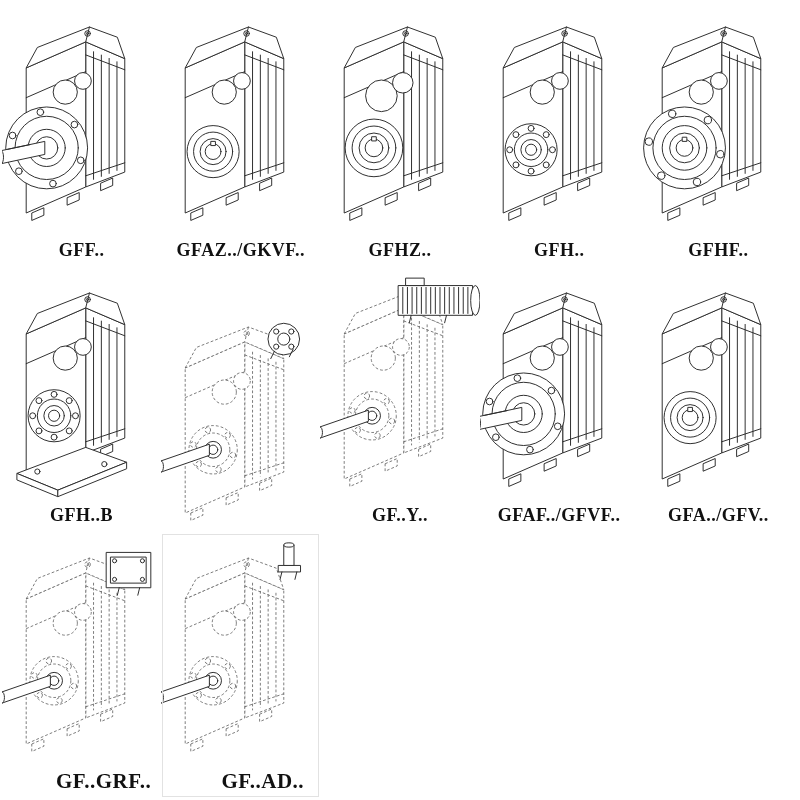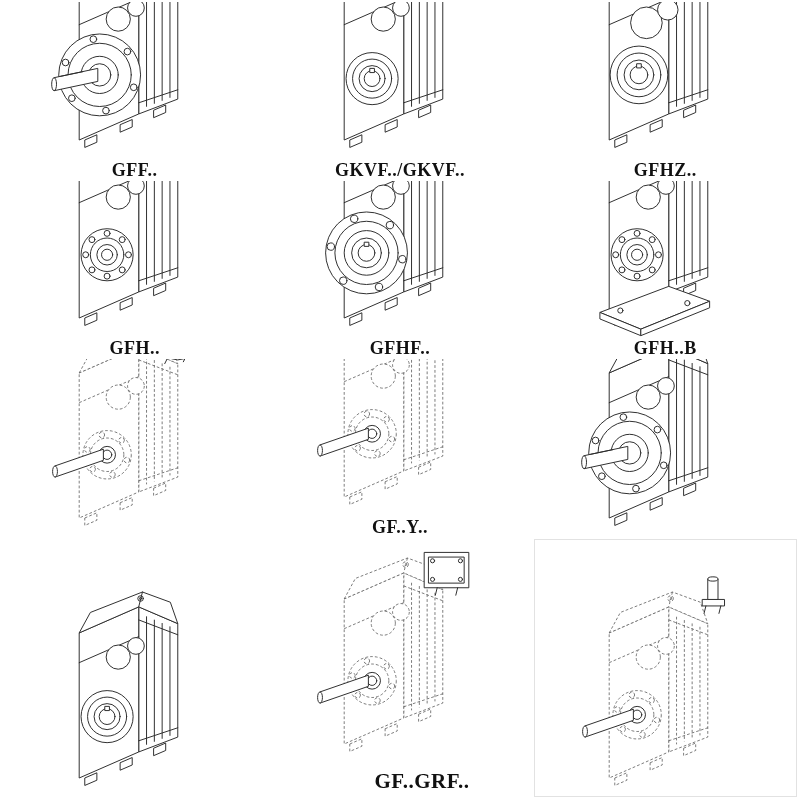--- a/index.html
+++ b/index.html
@@ -1,20 +1,20 @@
 <!DOCTYPE html>
 <html><head>
 <meta charset="utf-8">
 <style>
   html,body{margin:0;padding:0;background:#fff;}
   #page{
     width:800px;height:800px;box-sizing:border-box;
     background:#ffffff;
     display:grid;
-    grid-template-columns:repeat(3,1fr);
+    grid-template-columns:repeat(5,1fr);
     grid-template-rows:repeat(3,1fr);
     padding:2px;
     font-family:"Liberation Serif","DejaVu Serif",serif;
   }
   .cell{
     margin:0;display:flex;flex-direction:column;align-items:center;
     justify-content:flex-end;overflow:hidden;
   }
   .cell:nth-child(12){outline:1px solid #e2e2e2;outline-offset:-2px;}
   .art{width:186px;height:226px;flex:0 0 auto;}
@@ -91,21 +91,21 @@
         <path d="M84,203.6 l13,-5.6 l0,8 l-13,5.6 Z" class="fw"></path>
         <path d="M120,188 l13,-5.6 l0,8 l-13,5.6 Z" class="fw"></path>
         <circle cx="82" cy="90" r="13" class="fw"></circle>
         <circle cx="101" cy="78" r="9" class="fw"></circle>
         <circle cx="70" cy="154" r="28" class="fw"></circle>
         <circle cx="70" cy="154" r="21" class="ln"></circle>
         <circle cx="70" cy="154" r="14" class="ln"></circle>
         <circle cx="70" cy="154" r="8.5" class="ln"></circle>
         <path d="M67.5,143 h5 v4.5 h-5 Z" class="fw"></path>
       </svg>
-    <figcaption class="cap">GKVF../GKVF..</figcaption>
+    <figcaption class="cap">GFAZ../GKVF..</figcaption>
   </figure>
 
   <figure class="cell">
     <svg class="art" viewBox="0 0 200 240">
         <path d="M104,36 L146,54 L146,176 L104,192 Z" class="fw"></path>
         <path d="M40,64 L104,36 L104,192 L40,220 Z" class="fw"></path>
         <path d="M40,64 L52,42 L108,20 L138,31 L146,54 L104,36 Z" class="fw"></path>
         <line x1="108" y1="20" x2="104" y2="36" class="ln"></line>
         <circle cx="106" cy="27" r="3" class="ln"></circle>
         <circle cx="106" cy="27" r="1.2" class="ln"></circle>
@@ -369,20 +369,21 @@
         <circle cx="32.12426671835986" cy="175.06871677777505" r="3.6" class="ln"></circle>
         <circle cx="25.35198778934957" cy="136.66121441029892" r="3.6" class="ln"></circle>
         <circle cx="55.227721070989716" cy="111.59249763252389" r="3.6" class="ln"></circle>
         <circle cx="91.87573328164014" cy="124.93128322222495" r="3.6" class="ln"></circle>
         <circle cx="62" cy="150" r="20" class="ln"></circle>
         <circle cx="62" cy="150" r="12" class="ln"></circle>
         <path d="M60,143 L13,153 L13,167 L60,157 Z" class="fw"></path>
         <ellipse cx="13" cy="160" rx="2.6" ry="7" class="fw"></ellipse>
         <line x1="20" y1="151.5" x2="44" y2="146.5" class="ln"></line>
       </svg>
+    <figcaption class="cap">GFAF../GFVF..</figcaption>
   </figure>
 
   <figure class="cell">
     <svg class="art" viewBox="0 0 200 240">
         <path d="M104,36 L146,54 L146,176 L104,192 Z" class="fw"></path>
         <path d="M40,64 L104,36 L104,192 L40,220 Z" class="fw"></path>
         <path d="M40,64 L52,42 L108,20 L138,31 L146,54 L104,36 Z" class="fw"></path>
         <line x1="108" y1="20" x2="104" y2="36" class="ln"></line>
         <circle cx="106" cy="27" r="3" class="ln"></circle>
         <circle cx="106" cy="27" r="1.2" class="ln"></circle>
@@ -397,20 +398,21 @@
         <path d="M84,203.6 l13,-5.6 l0,8 l-13,5.6 Z" class="fw"></path>
         <path d="M120,188 l13,-5.6 l0,8 l-13,5.6 Z" class="fw"></path>
         <circle cx="82" cy="90" r="13" class="fw"></circle>
         <circle cx="101" cy="78" r="9" class="fw"></circle>
         <circle cx="70" cy="154" r="28" class="fw"></circle>
         <circle cx="70" cy="154" r="21" class="ln"></circle>
         <circle cx="70" cy="154" r="14" class="ln"></circle>
         <circle cx="70" cy="154" r="8.5" class="ln"></circle>
         <path d="M67.5,143 h5 v4.5 h-5 Z" class="fw"></path>
       </svg>
+    <figcaption class="cap">GFA../GFV..</figcaption>
   </figure>
 
   <figure class="cell">
     <svg class="art" viewBox="0 0 200 240">
         <path d="M104,36 L146,54 L146,176 L104,192 Z" class="df"></path>
         <path d="M40,64 L104,36 L104,192 L40,220 Z" class="df"></path>
         <path d="M40,64 L52,42 L108,20 L138,31 L146,54 L104,36 Z" class="df"></path>
         <line x1="108" y1="20" x2="104" y2="36" class="dl"></line>
         <circle cx="106" cy="27" r="3" class="dl"></circle>
         <circle cx="106" cy="27" r="1.2" class="dl"></circle>
@@ -481,15 +483,16 @@
         <circle cx="70" cy="152" r="9" class="fw"></circle>
         <circle cx="70" cy="152" r="5" class="ln"></circle>
         <path d="M66,146 L14,164 L14,176 L66,158 Z" class="fw"></path>
         <ellipse cx="14" cy="170" rx="2.6" ry="6" class="fw"></ellipse>
         <path d="M140,28 h24 v7 h-24 Z" class="fw"></path>
         <path d="M146,6 h11 v22 h-11 Z" class="fw"></path>
         <ellipse cx="151.5" cy="6" rx="5.5" ry="2.3" class="fw"></ellipse>
         <line x1="144" y1="35" x2="142" y2="43" class="ln"></line>
         <line x1="160" y1="35" x2="158" y2="43" class="ln"></line>
       </svg>
+    <figcaption class="cap lg">GF..AD..</figcaption>
   </figure>
 
 </div>
 
 </body></html>

